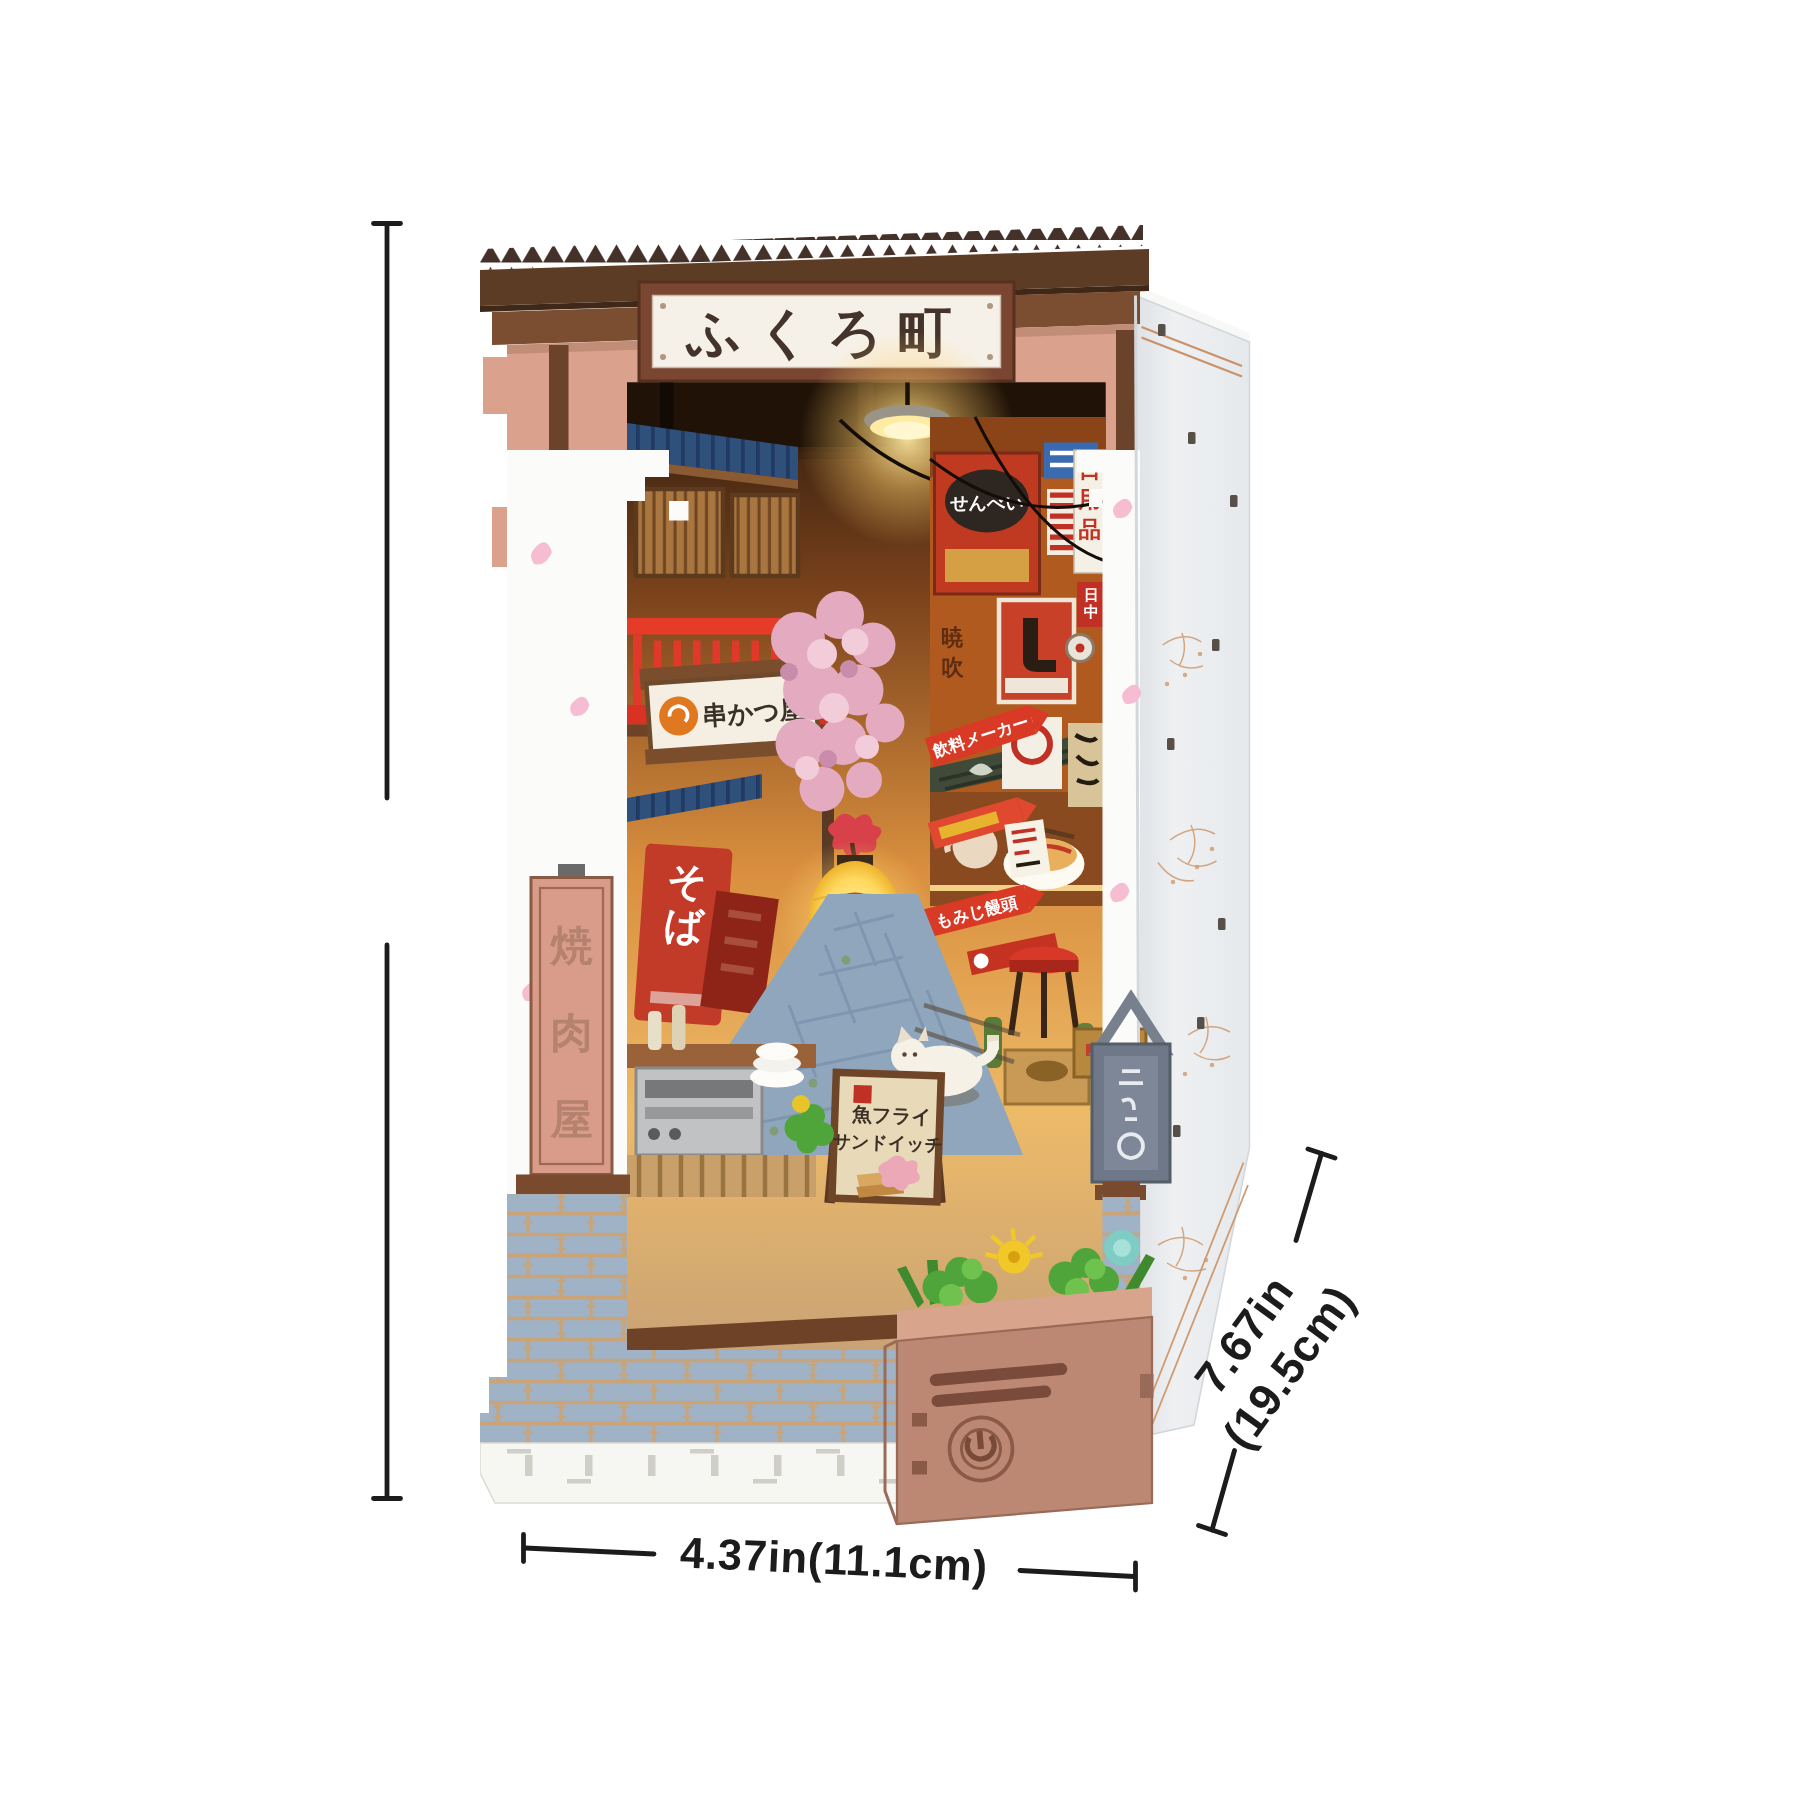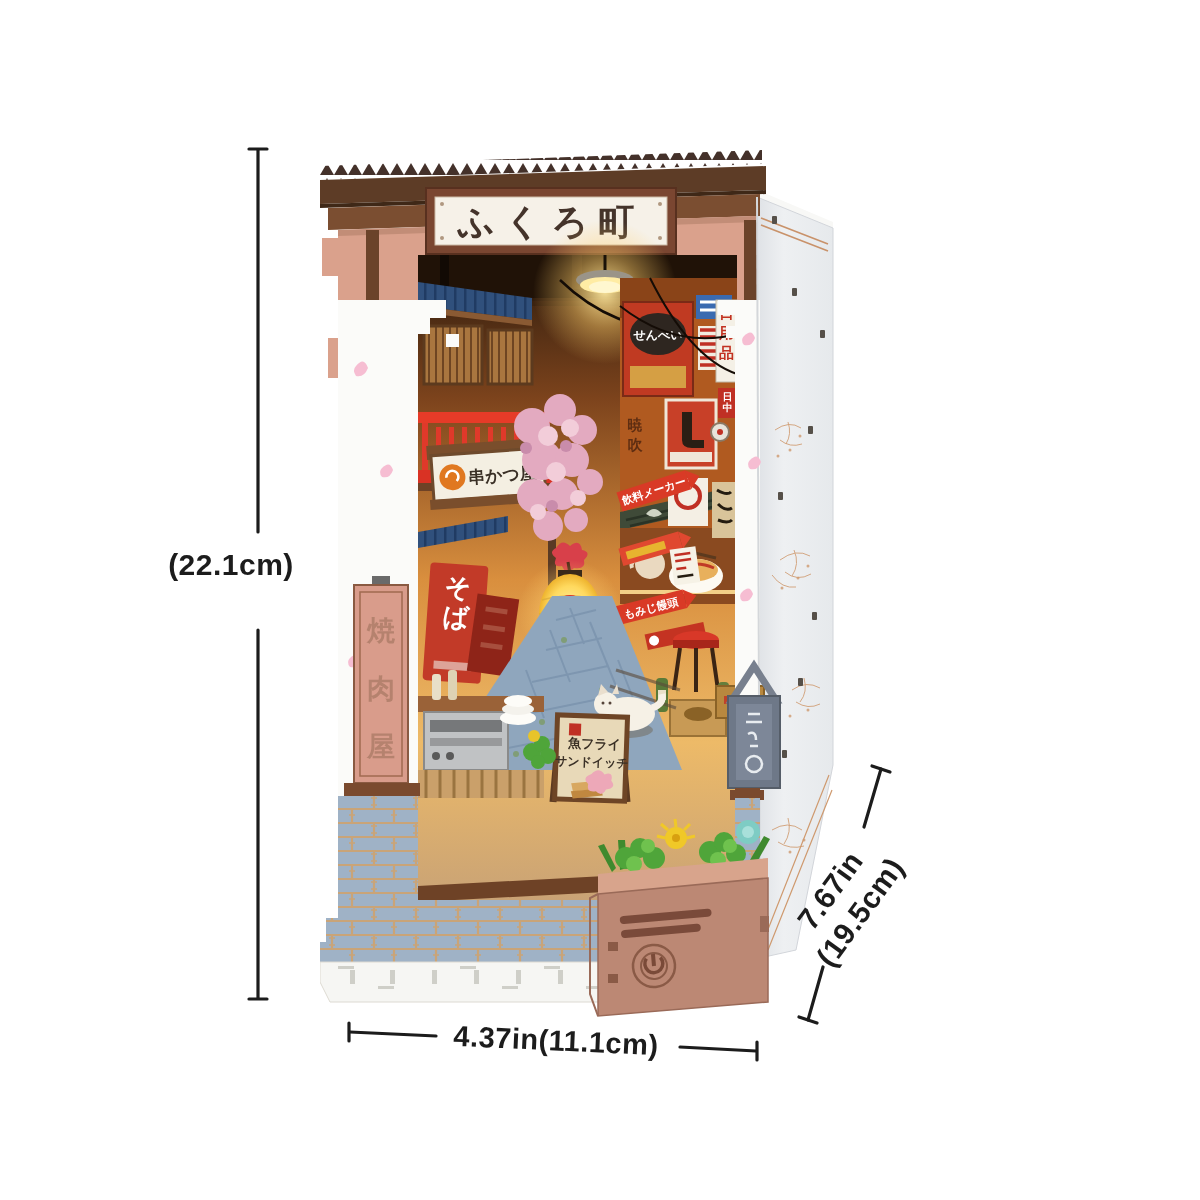--- a/index.html
+++ b/index.html
@@ -518,21 +518,20 @@
       <g>
         <line x1="872" y1="766" x2="890" y2="772"></line>
         <line x1="881" y1="769" x2="864" y2="827"></line>
         <line x1="823" y1="967" x2="808" y2="1020"></line>
         <line x1="799" y1="1017" x2="817" y2="1023"></line>
       </g>
     </g>
   </svg>
 
   <div class="dim-label" id="dim-height-label">
-    <div>(22.1cm)</div>
   </div>
 
   <div class="dim-label" id="dim-width-label">4.37in(11.1cm)</div>
 
   <div class="dim-label" id="dim-depth-label">
     <div>7.67in</div>
     <div>(19.5cm)</div>
   </div>
 
 </div>

